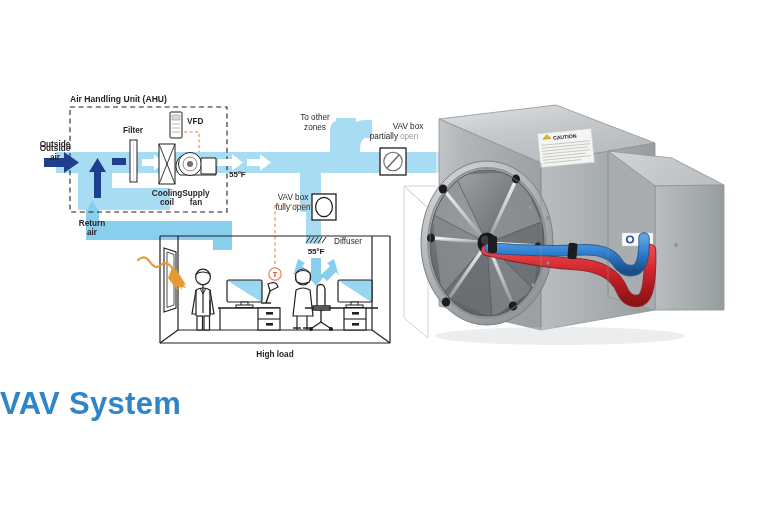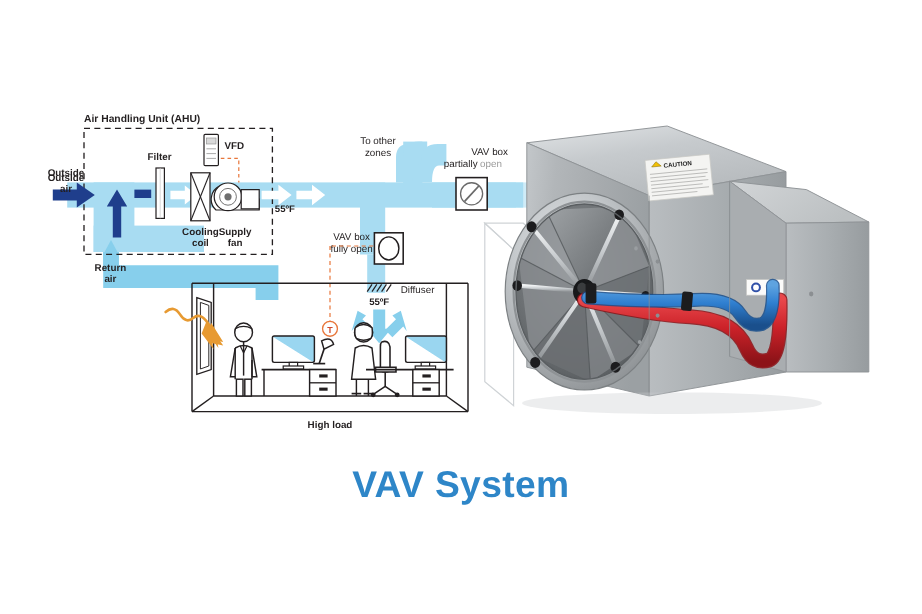--- a/index.html
+++ b/index.html
@@ -26,21 +26,20 @@
     left: 0;
   }
   #diagram-svg { z-index: 2; }
   #photo-svg   { z-index: 3; }
   #title-layer { z-index: 5; position: absolute; left:0; top:0; width:768px; height:512px; pointer-events:none;}
   .title-text {
     position: absolute;
     left: 0;
     top: 386px;
     width: 768px;
-    text-align: center;
     font-family: "Liberation Sans", sans-serif;
     font-weight: bold;
     font-size: 31px;
     letter-spacing: 0.3px;
     color: #2E86C8;
   }
   text {
     font-family: "Liberation Sans", sans-serif;
   }
   .lbl      { font-size: 8.2px; fill: #231f20; font-weight: bold; }

